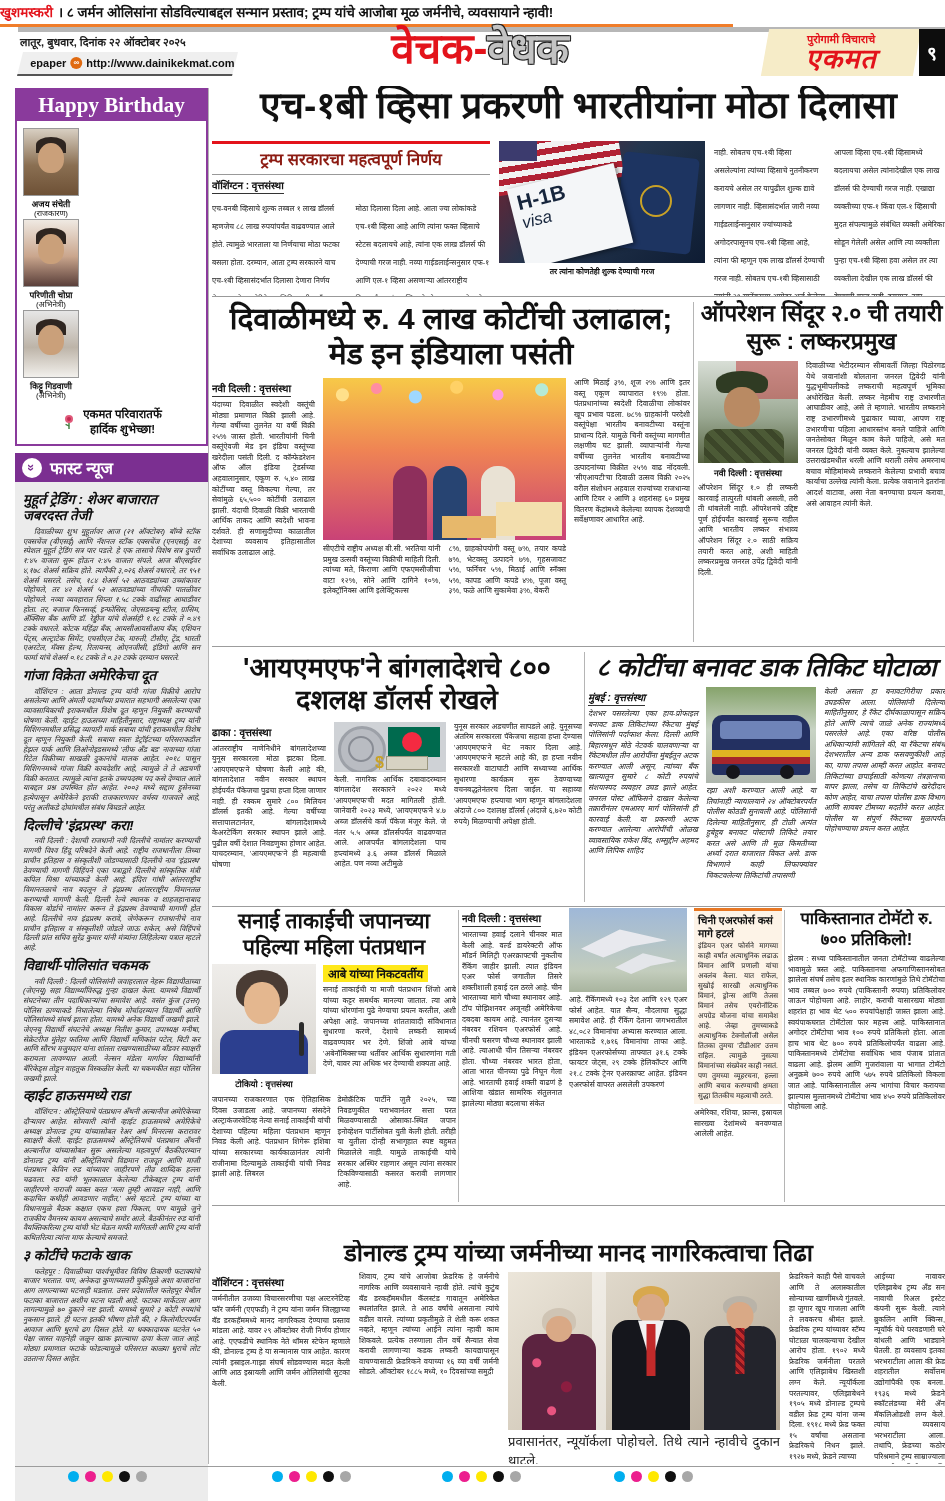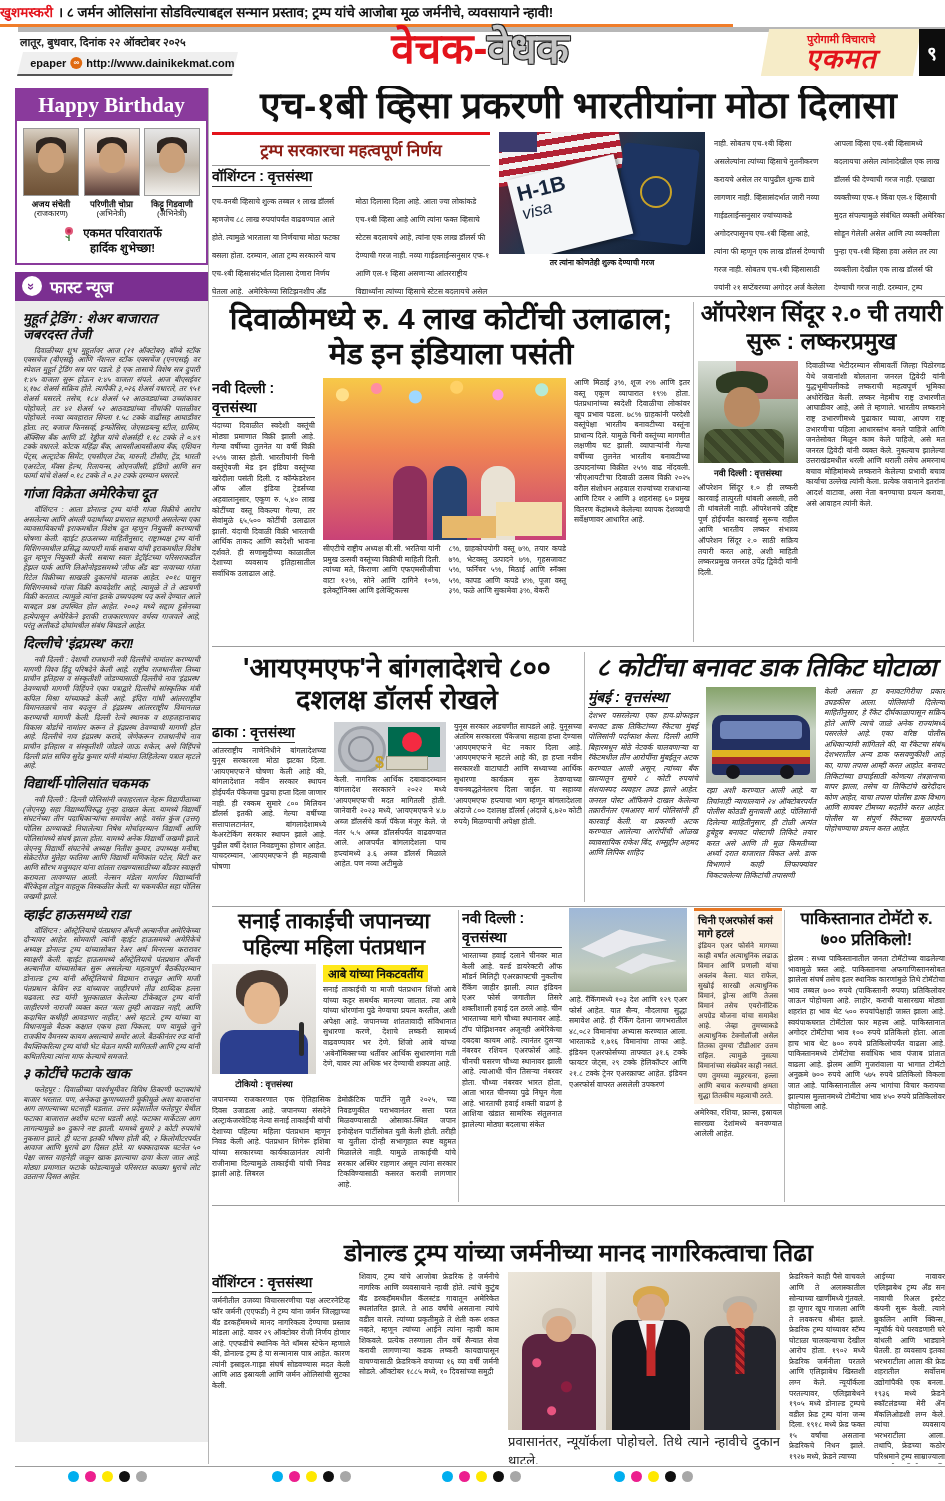--- a/index.html
+++ b/index.html
@@ -21,52 +21,52 @@
   .brand-in{transform:skewX(10deg);}
   .tagline{color:#e3131b;font-size:11px;font-weight:bold;margin-top:2px;}
   .brand{color:#e3131b;font-size:27px;font-weight:900;font-style:italic;line-height:1;letter-spacing:1px;}
   .pagenum{position:absolute;right:0;top:29px;width:26px;height:47px;background:#0d0d0d;color:#fff;
            font-size:19px;font-weight:bold;display:flex;align-items:center;justify-content:center;}
   
   .sidebar{position:absolute;left:15px;top:88px;width:193px;}
   .bday{border:2px solid #8a3a9c;background:#fff;}
   .bday-hd{background:#8a3a9c;color:#fff;text-align:center;font-size:21px;font-weight:bold;padding:3px 0;
            font-family:"Liberation Serif","DejaVu Serif",serif;}
-  .bday-row{display:flex;justify-content:space-between;padding:7px 5px 2px;}
+  .bday-row{display:flex;justify-content:space-between;padding:7px 5px 2px;flex-direction:column;}
   .bday-p{width:58px;text-align:center;}
   .bport{width:54px;height:66px;border:1px solid #9a9a9a;margin:0 auto;position:relative;overflow:hidden;}
   .bp1{background:linear-gradient(180deg,#d8cfc2 0%,#8a6f52 55%,#6e5136 100%);}
   .bp2{background:linear-gradient(180deg,#efe9e2 0%,#caa68d 55%,#5a3f3a 100%);}
   .bp3{background:linear-gradient(180deg,#e6e6e6 0%,#bdb4a8 55%,#f2f0ec 100%);}
   .bface{position:absolute;left:50%;top:14px;width:26px;height:30px;margin-left:-13px;border-radius:50% 50% 45% 45%;
          background:#caa07a;}
   .bhair{position:absolute;left:50%;top:8px;width:30px;height:16px;margin-left:-15px;border-radius:50% 50% 0 0;background:#2e2520;}
   .bname{font-size:8.5px;font-weight:bold;margin-top:3px;line-height:1.2;}
   .brole{font-size:8px;line-height:1.2;}
-  .bwish{display:flex;justify-content:center;gap:6px;padding:5px 0 7px;}
+  .bwish{display:flex;align-items:center;justify-content:center;gap:6px;padding:5px 0 7px;}
   .rose{width:16px;height:16px;}
   .wishtxt{font-size:11.5px;font-weight:bold;text-align:center;line-height:1.3;}
   .fn-hd{margin-top:7px;background:#7b2f91;color:#fff;display:flex;align-items:center;gap:8px;
          padding:3px 7px;font-size:16.5px;font-weight:bold;}
   .fn-badge{width:20px;height:20px;border-radius:50%;background:#fff;color:#7b2f91;display:flex;align-items:center;
             justify-content:center;font-size:13px;font-weight:900;}
   .fn-badge span{display:inline-block;transform:rotate(90deg);}
   .fn-body{background:#ececec;padding:5px 8px 8px;height:1128px;overflow:hidden;font-style:italic;}
   .fn-item h4{font-size:13.5px;margin:5px 0 3px;line-height:1.18;color:#0d0d0d;}
   .fn-item p{font-size:7.4px;line-height:1.31;text-align:justify;margin:0;text-indent:11px;color:#222;}
   
   .art{position:absolute;overflow:hidden;}
   .bt{font-size:7.5px;line-height:1.41;text-align:justify;color:#1b1b1b;}
-  .by{font-size:14px;font-weight:bold;display:inline-block;border-bottom:1px solid #333;padding-bottom:1px;margin-bottom:3px;}
+  .by{font-size:10px;font-weight:bold;display:inline-block;border-bottom:1px solid #333;padding-bottom:1px;margin-bottom:3px;}
   .hline{position:absolute;left:212px;width:733px;height:1px;background:#9c9c9c;}
   .vline{position:absolute;width:1px;background:#b5b5b5;}
   
   #visa{left:212px;top:86px;width:733px;height:210px;border-bottom:1px solid #999;}
   .visa-h{font-size:37px;text-align:center;font-weight:bold;line-height:1.08;margin:0;}
-  .visa-row{display:flex;gap:9px;margin-top:6px;}
+  .visa-row{display:flex;gap:9px;margin-top:15px;}
   .visa-left{width:278px;}
   .deck{border-top:3px solid #e3131b;border-bottom:1px solid #999;padding:3px 0 4px;text-align:center;
         color:#8c1b12;font-weight:bold;font-size:16.5px;}
   .cols2{column-count:2;column-gap:9px;}
   .visa-mid{width:206px;}
   .vph{position:relative;height:122px;background:linear-gradient(135deg,#7a1f2b 0%,#24364f 45%,#0e1c33 100%);overflow:hidden;}
   .vflag{position:absolute;left:-8px;top:-6px;width:130px;height:52px;transform:rotate(-9deg);
          background:repeating-linear-gradient(180deg,#b22234 0 6px,#f2f2f2 6px 12px);}
   .vunion{position:absolute;left:-8px;top:-6px;width:46px;height:26px;background:#3c3b6e;}
   .vcard{position:absolute;left:16px;top:34px;width:96px;height:72px;background:#f4f6f8;transform:rotate(-14deg);

